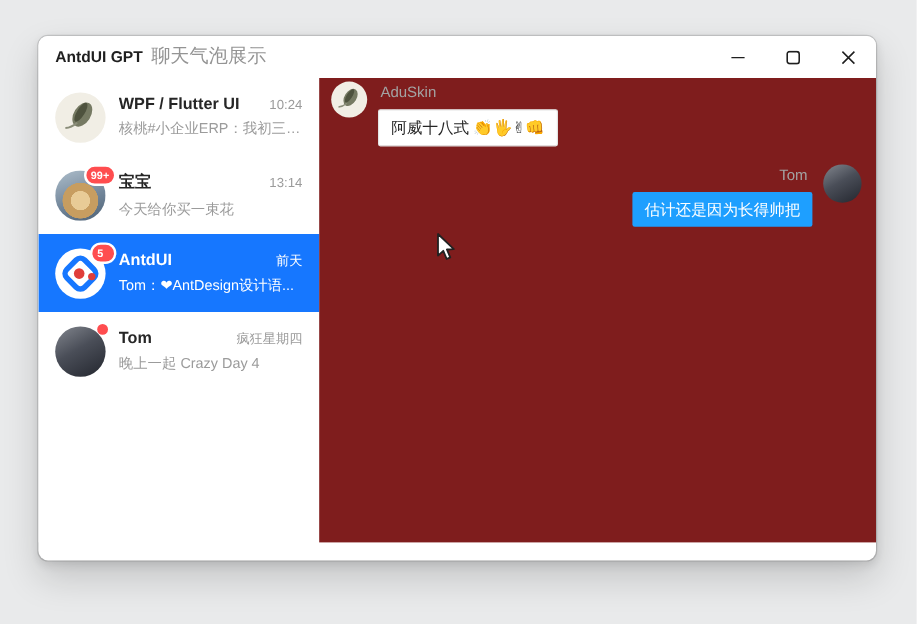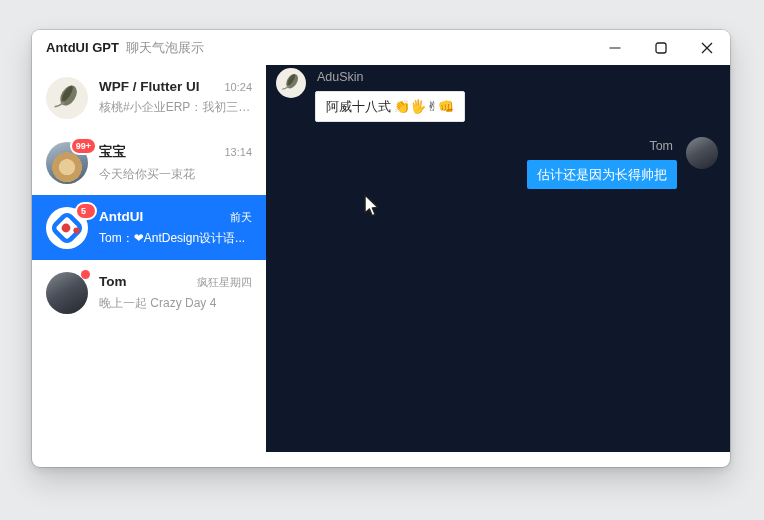--- a/index.html
+++ b/index.html
@@ -8,21 +8,21 @@
   .stage{position:relative;width:764px;height:520px;background:#e9eaeb;}
 
   
   .window{position:absolute;left:32px;top:30px;width:698px;height:437px;
           background:#ffffff;border-radius:8px;overflow:hidden;
           box-shadow:0 0 0 1px rgba(0,0,0,.14),0 3px 8px rgba(0,0,0,.10),0 14px 30px rgba(0,0,0,.16);}
 
   
   .titlebar{height:35px;display:flex;align-items:center;padding-left:14px;background:#fff;}
   .title-app{font-size:13px;font-weight:700;color:#1f1f1f;}
-  .title-sub{font-size:13px;color:#949494;margin-left:7px;}
+  .title-sub{font-size:16px;color:#949494;margin-left:7px;}
   .win-controls{margin-left:auto;display:flex;height:100%;}
   .win-btn{width:46px;height:100%;display:flex;align-items:center;justify-content:center;cursor:default;}
   .win-btn svg{display:block;}
 
   
   .app-body{display:flex;height:387px;}
 
   
   .sidebar{width:234px;background:#fff;flex:none;}
   .chat-item{position:relative;height:65px;display:flex;align-items:center;
@@ -42,21 +42,21 @@
   .item-main{flex:1;min-width:0;}
   .row1{display:flex;align-items:baseline;justify-content:space-between;}
   .c-name{font-size:13.5px;font-weight:600;color:#262626;white-space:nowrap;overflow:hidden;text-overflow:ellipsis;}
   .c-time{font-size:11px;color:#9b9b9b;white-space:nowrap;margin-left:8px;flex:none;}
   .c-preview{font-size:12px;color:#9b9b9b;margin-top:5px;white-space:nowrap;overflow:hidden;text-overflow:ellipsis;}
   .chat-item.selected .c-name,
   .chat-item.selected .c-time,
   .chat-item.selected .c-preview{color:#fff;}
 
   
-  .chat-panel{flex:1;position:relative;background:#0f172a;}
+  .chat-panel{flex:1;position:relative;background:#7f1d1d;}
   .msg{position:absolute;display:flex;gap:9px;align-items:flex-start;}
   .msg .avatar-sm{width:30px;height:30px;border-radius:50%;overflow:hidden;flex:none;}
   .msg-left{left:10px;top:3px;}
   .msg-right{right:12px;top:72px;}
   .m-name{font-size:12.5px;color:#a3a3a3;margin:2px 0 7px 2px;}
   .msg-right .m-name{text-align:right;margin:2px 4px 7px 0;}
   .bubble{display:inline-block;font-size:13px;line-height:17px;padding:6px 10px;border-radius:2px;}
   .bubble-in{background:#ffffff;border:1px solid #e3e3e3;color:#262626;}
   .bubble-out{background:#1E9FFF;color:#ffffff;margin-left:48px;}
   .msg-right .m-content{display:flex;flex-direction:column;align-items:flex-end;}

